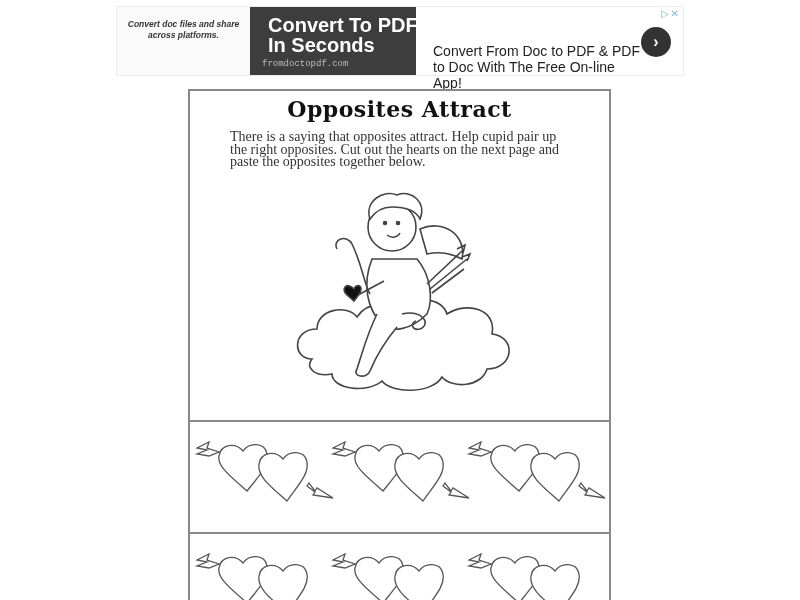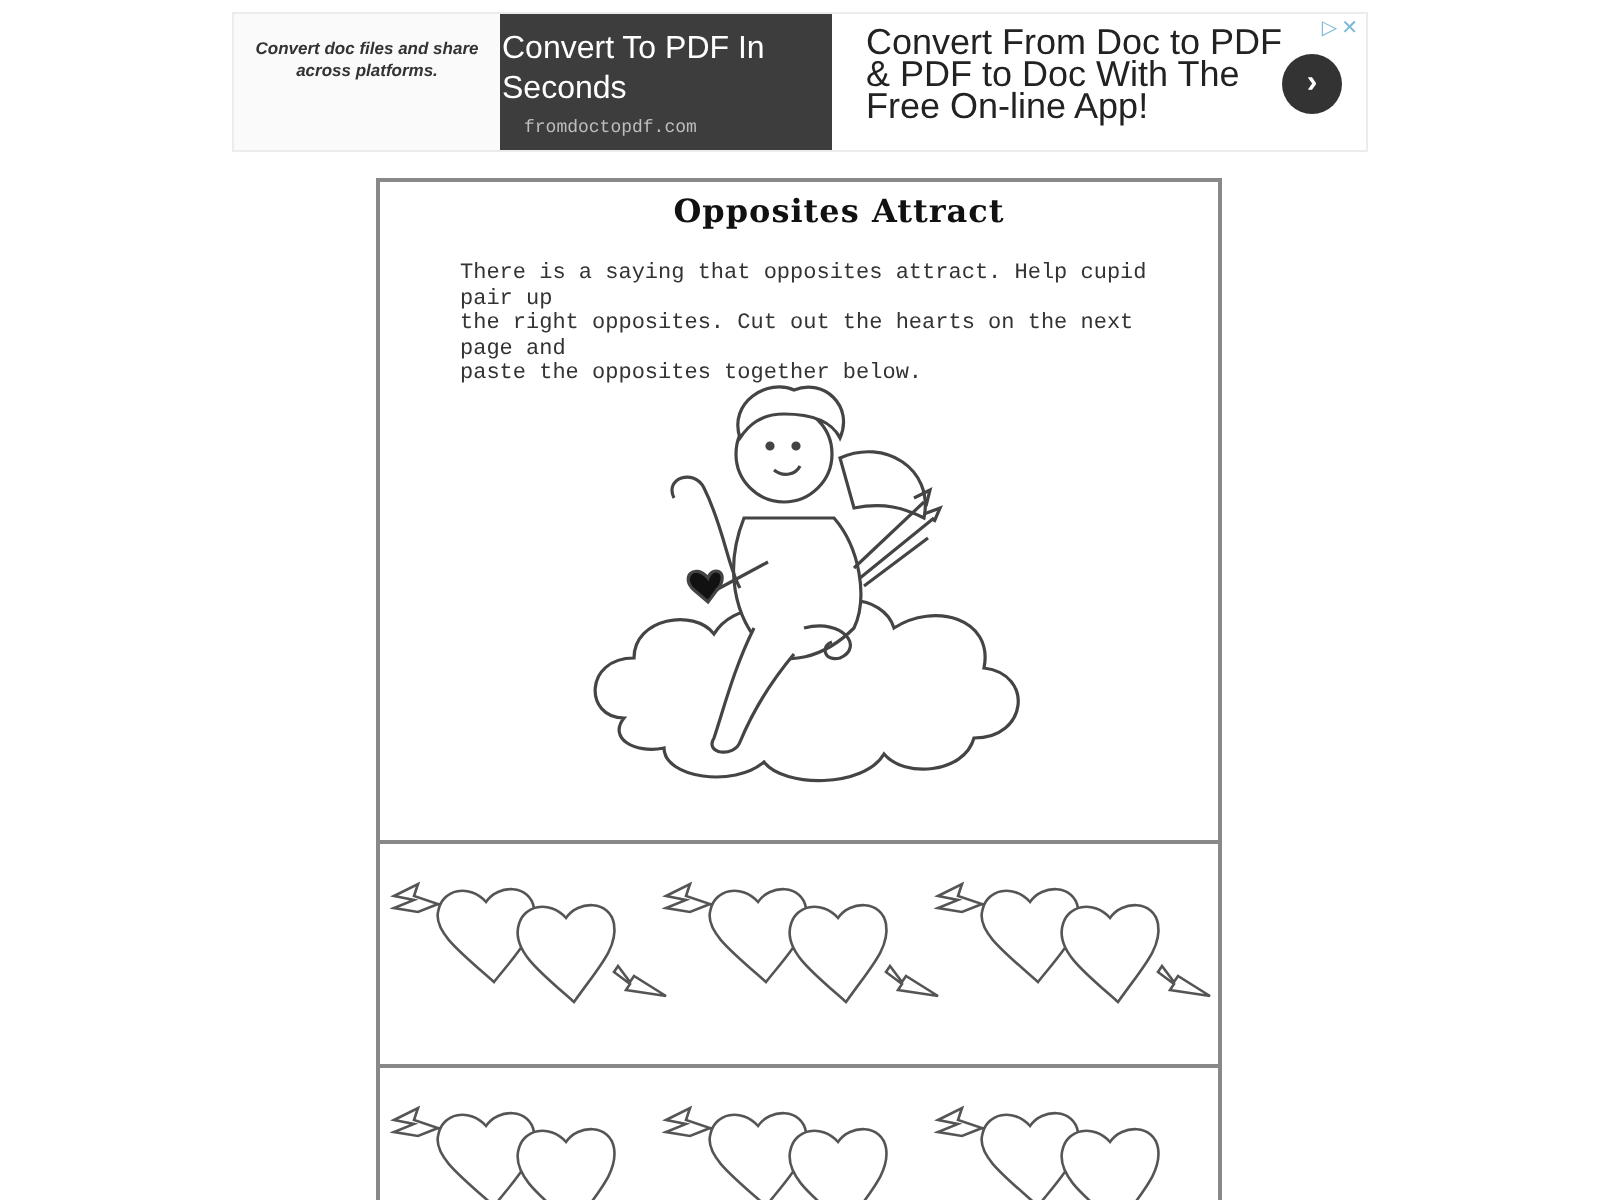--- a/index.html
+++ b/index.html
@@ -3,30 +3,30 @@
 <meta charset="utf-8">
 <style>
   html, body { margin:0; padding:0; background:#fff; width:800px; height:600px; overflow:hidden; }
   body { position:relative; font-family:"Liberation Sans", sans-serif; }
 
   
   .ad { position:absolute; left:116px; top:6px; width:568px; height:70px; background:#fff; border:1px solid #ececec; box-sizing:border-box; }
   .ad-left { position:absolute; left:0; top:0; width:133px; height:68px; background:#fafafa; text-align:center;font-style:italic; }
   .ad-left span { display:block; margin-top:12px; font-size:8.5px; font-weight:bold; color:#333; line-height:11px; padding:0 6px; }
   .ad-dark { position:absolute; left:133px; top:0; width:166px; height:68px; background:#3d3d3d; }
-  .ad-dark .headline { position:absolute; left:1px; top:8px; width:150px; color:#fff; font-weight:normal; font-size:16px; line-height:20px; }
+  .ad-dark .headline { position:absolute; left:18px; top:8px; width:150px; color:#fff; font-weight:bold; font-size:20px; line-height:20px; }
   .ad-dark .url { position:absolute; left:12px; top:52px; color:#bdbdbd; font-size:9px;font-family:Liberation Mono, monospace; }
-  .ad-text { position:absolute; left:316px; top:6px; width:210px; font-size:18px; line-height:16px; color:#222; }
+  .ad-text { position:absolute; left:316px; top:36px; width:210px; font-size:14px; line-height:16px; color:#222; }
   .ad-go { position:absolute; left:524px; top:20px; width:30px; height:30px; border-radius:50%; background:#333; color:#fff; text-align:center; line-height:29px; font-size:16px; font-weight:bold; }
   .ad-choices { position:absolute; right:2px; top:1px; font-size:10px; color:#7bb8d8; letter-spacing:2px; }
 
   
   .sheet { position:absolute; left:188px; top:89px; width:423px; height:520px; border:2px solid #888; box-sizing:border-box; background:#fff; }
-  .title { position:absolute; left:0; top:5px; width:100%; text-align:center; font-family:"DejaVu Serif", serif; font-weight:bold; font-size:16px; color:#111; letter-spacing:0.5px;padding-left:20px; }
-  .intro { position:absolute; left:40px; top:40px; width:345px; font-family:Liberation Mono, monospace; font-size:11px; line-height:12.5px; color:#333; white-space:pre-line; }
+  .title { position:absolute; left:0; top:5px; width:100%; text-align:center; font-family:"DejaVu Serif", serif; font-weight:bold; font-size:22px; color:#111; letter-spacing:0.5px; }
+  .intro { position:absolute; left:40px; top:40px; width:345px; font-family:Liberation Serif, serif; font-size:14px; line-height:12.5px; color:#333; white-space:pre-line; }
   .cupid { position:absolute; left:102px; top:98px; width:225px; height:215px; }
   .row { position:absolute; left:0; width:100%; border-top:2px solid #888; box-sizing:border-box; }
   .row1 { top:329px; height:113px; }
   .row2 { top:441px; height:113px; }
   .hearts { position:absolute; top:14px; width:140px; height:75px; }
 </style>
 </head>
 <body>
 
 <div class="ad">

